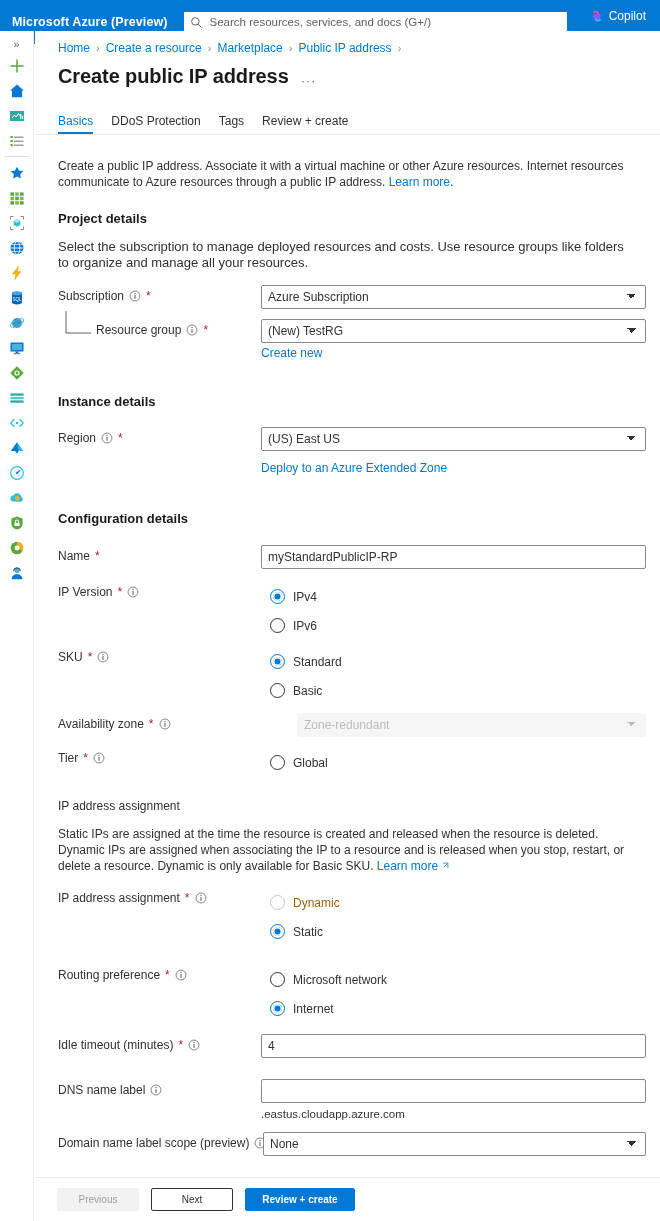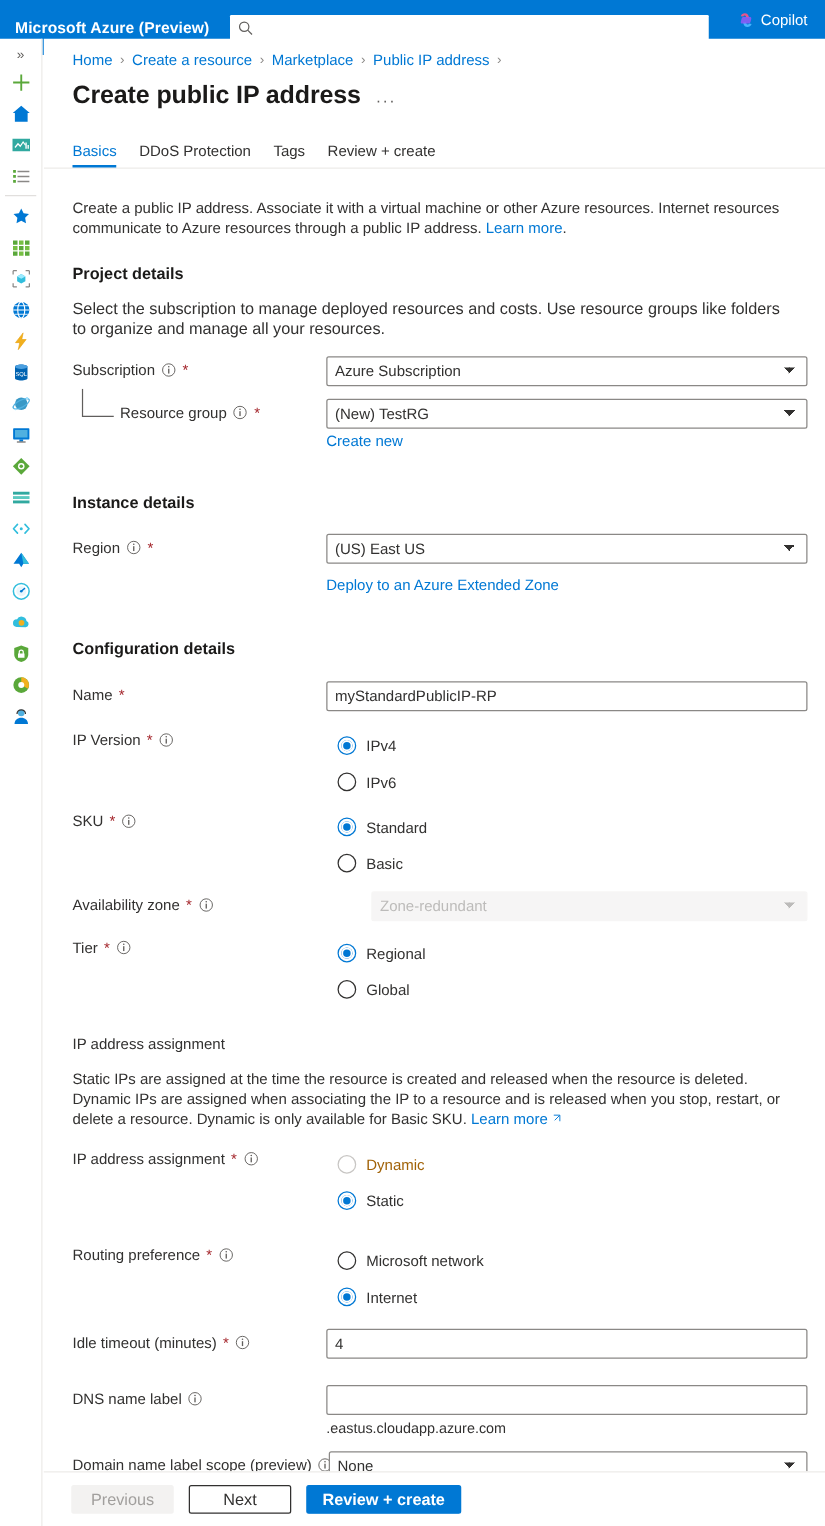--- a/index.html
+++ b/index.html
@@ -253,21 +253,21 @@
     left: 35px; right: 0; bottom: 0;
     height: 44px;
     background: #ffffff;
     border-top: 1px solid #edebe9;
     display: flex; align-items: center;
     padding-left: 22px; gap: 12px;
   }
   .btn {
     height: 23px;
     min-width: 82px;
-    font-size: 13px;
+    font-size: 10px;
     font-family: "Liberation Sans", sans-serif;
     border-radius: 2px;
     display: inline-flex; align-items: center; justify-content: center;
     padding: 0 12px;
   }
   .btn.disabled {
     background: #f3f2f1; color: #a19f9d; border: 1px solid #f3f2f1;
   }
   .btn.secondary {
     background: #ffffff; color: #323130; border: 1px solid #323130;
@@ -282,20 +282,21 @@
 
 <div class="topbar">
   <div class="brand">Microsoft Azure (Preview)</div>
   <div class="searchwrap">
     <span class="search-ico">
       <svg viewBox="0 0 16 16">
           <circle cx="6.6" cy="6.6" r="4.6" fill="none" stroke="#605e5c" stroke-width="1.2"></circle>
           <line x1="10" y1="10" x2="14.3" y2="14.3" stroke="#605e5c" stroke-width="1.2"></line>
         </svg>
     </span>
+    <input type="text" placeholder="Search resources, services, and docs (G+/)" style="">
   </div>
   <div class="copilot">
     <span class="copilot-ico">
       <svg viewBox="0 0 16 16">
         <path d="M3 4.5c.6-1.7 2-2.6 3.8-2.6 1.9 0 2.8 1 3.4 2.6l.6 1.7H8.2l-.5-1.4c-.2-.6-.5-.9-1.1-.9-.7 0-1.1.4-1.3 1L3 4.5z" fill="#e8558a"></path>
         <path d="M12.9 11.6c-.6 1.7-2 2.7-3.9 2.7-1.9 0-2.9-1-3.5-2.7l-.6-1.8h2.7l.5 1.5c.2.6.6.9 1.2.9.7 0 1.1-.4 1.3-1l2.3.4z" fill="#46b5ff"></path>
         <path d="M5.5 5.3h5.8c.9 0 1.5.6 1.3 1.5l-.6 2.5c-.3 1.2-1 1.9-2.3 1.9H4.3c-1 0-1.6-.7-1.3-1.7l.7-2.6C4 5.9 4.6 5.3 5.5 5.3z" fill="#8b5cf6" opacity=".9"></path>
       </svg>
     </span>
     <span>Copilot</span>
@@ -703,24 +704,20 @@
         <span class="req">*</span>
         <span class="info-ico">
           <svg viewBox="0 0 16 16">
               <circle cx="8" cy="8" r="6.6" fill="none" stroke="#605e5c" stroke-width="1"></circle>
               <circle cx="8" cy="4.6" r=".85" fill="#605e5c"></circle>
               <rect x="7.3" y="6.6" width="1.4" height="5.2" fill="#605e5c"></rect>
             </svg>
         </span>
       </div>
       <div class="fctl radiogroup radio-offset">
-        <div class="radio checked">
-          <span class="rmark"></span>
-          <span>Regional</span>
-        </div>
         <div class="radio">
           <span class="rmark"></span>
           <span>Global</span>
         </div>
       </div>
     </div>
 
     <div class="plain-sub">IP address assignment</div>
     <p class="block-desc"><span>Static IPs are assigned at the time the resource is created and released when the resource is deleted. Dynamic IPs are assigned when associating the IP to a resource and is released when you stop, restart, or delete a resource. Dynamic is only available for Basic SKU. </span><a class="link" href="#">Learn more</a><span class="ext-ico"><svg viewBox="0 0 12 12" style="width:9px;height:9px;">
             <path d="M4 1.5h6.5V8" fill="none" stroke="#0078d4" stroke-width="1"></path>

